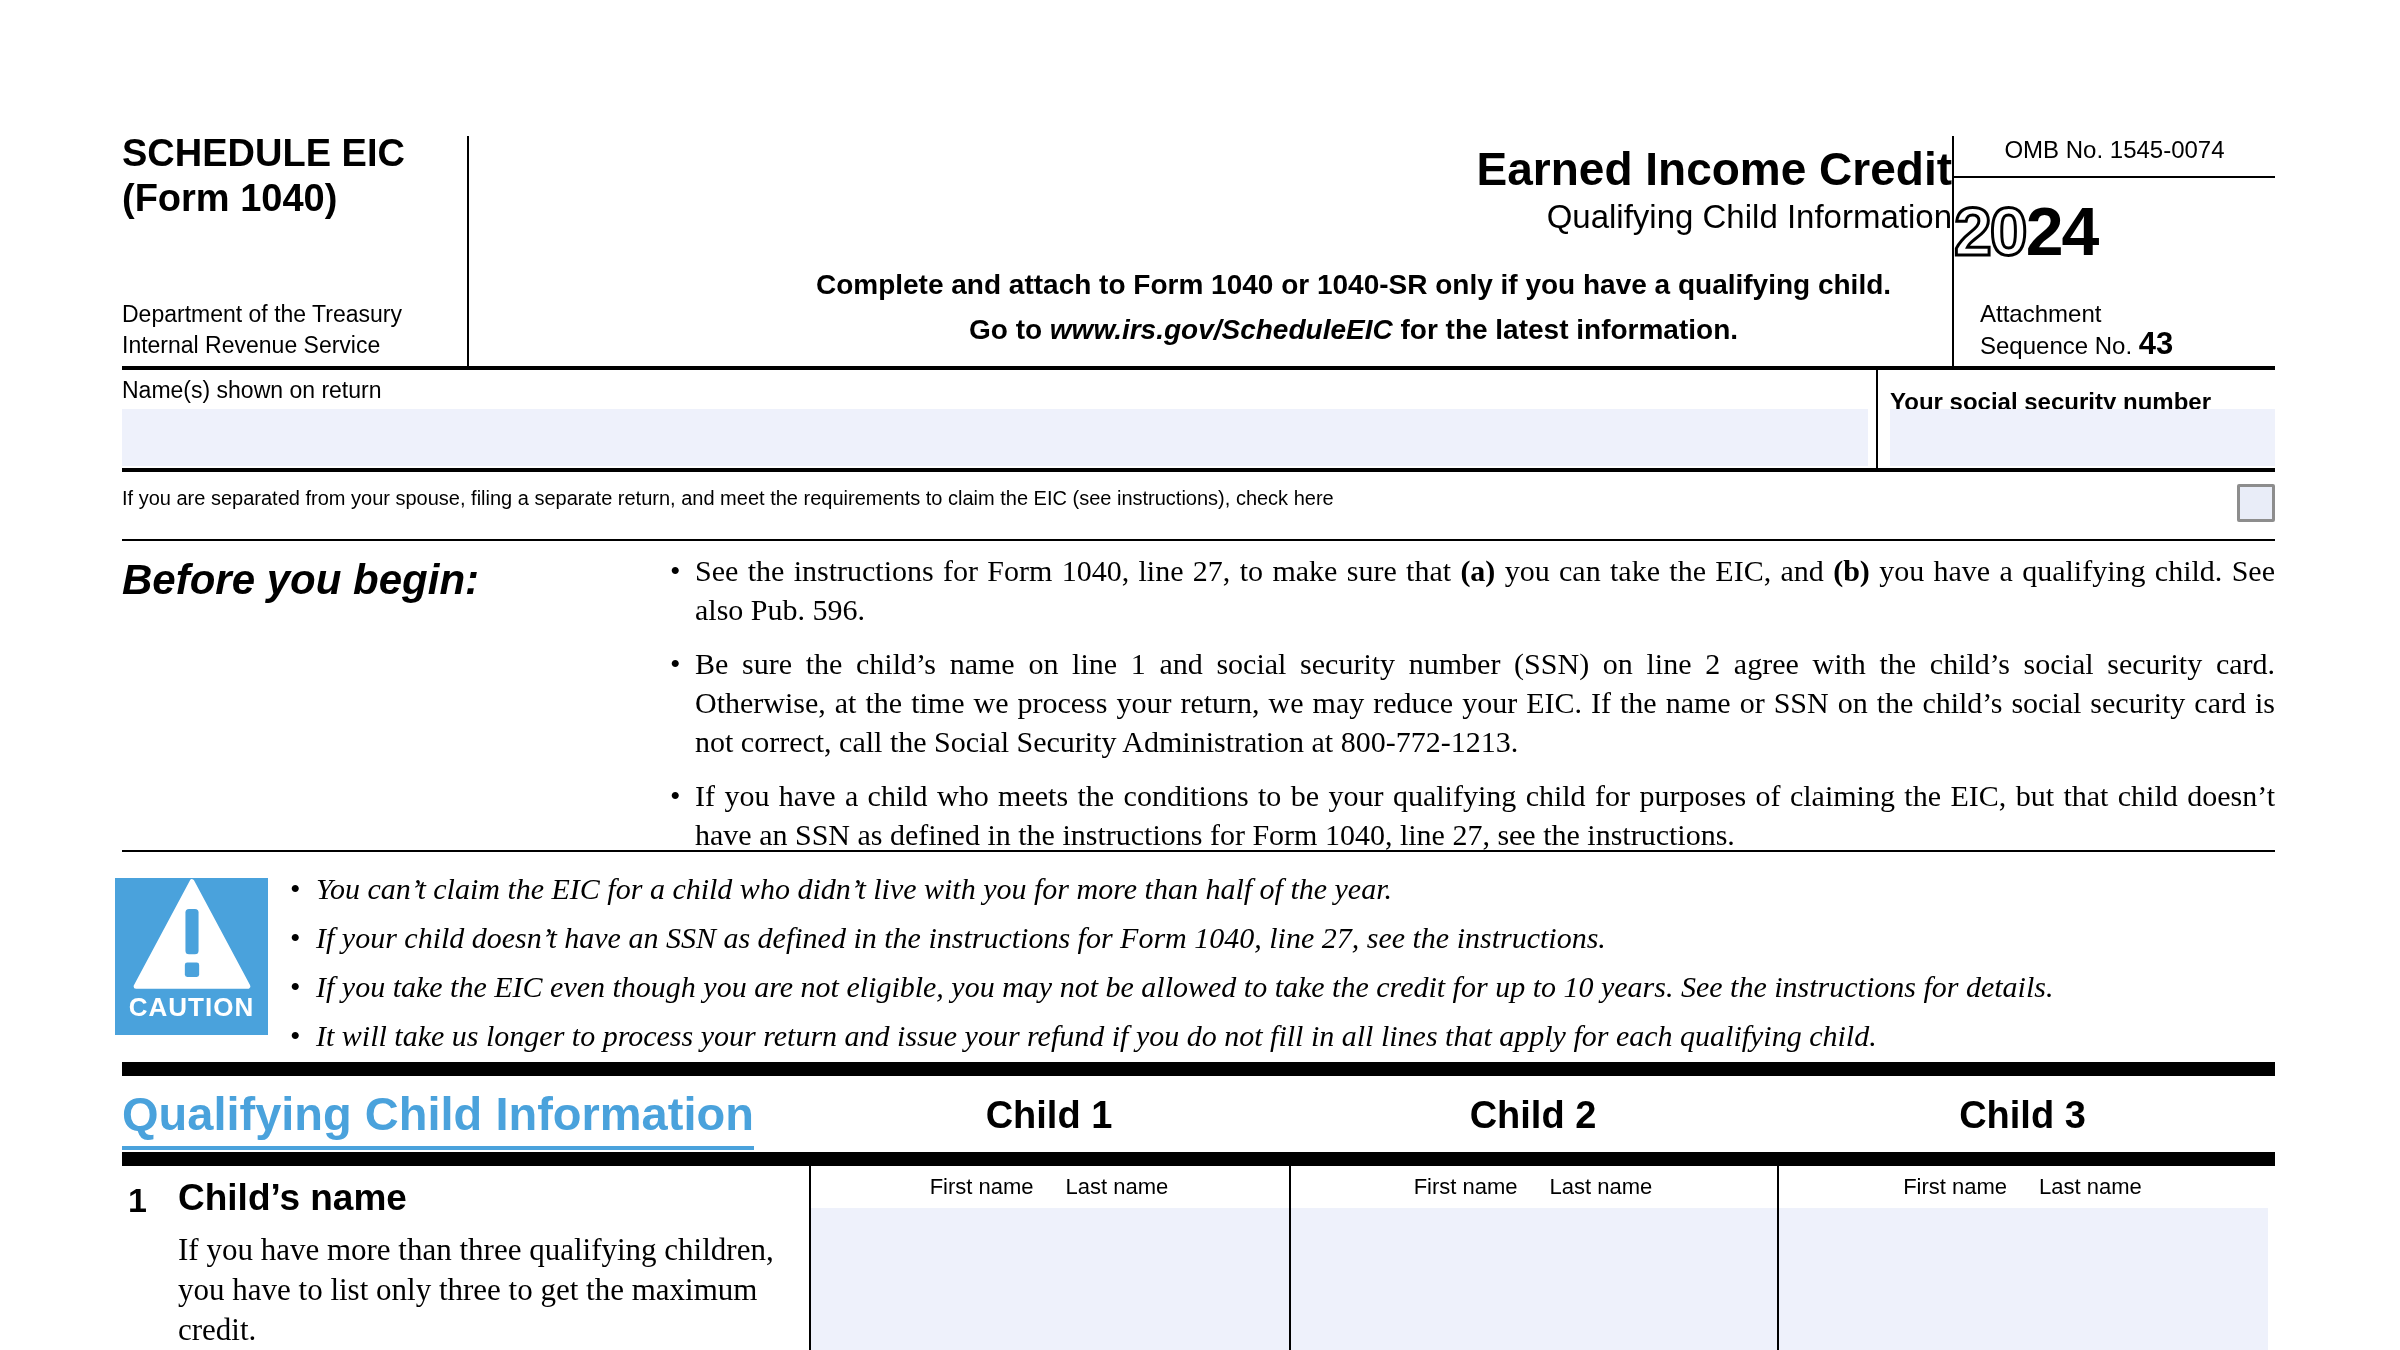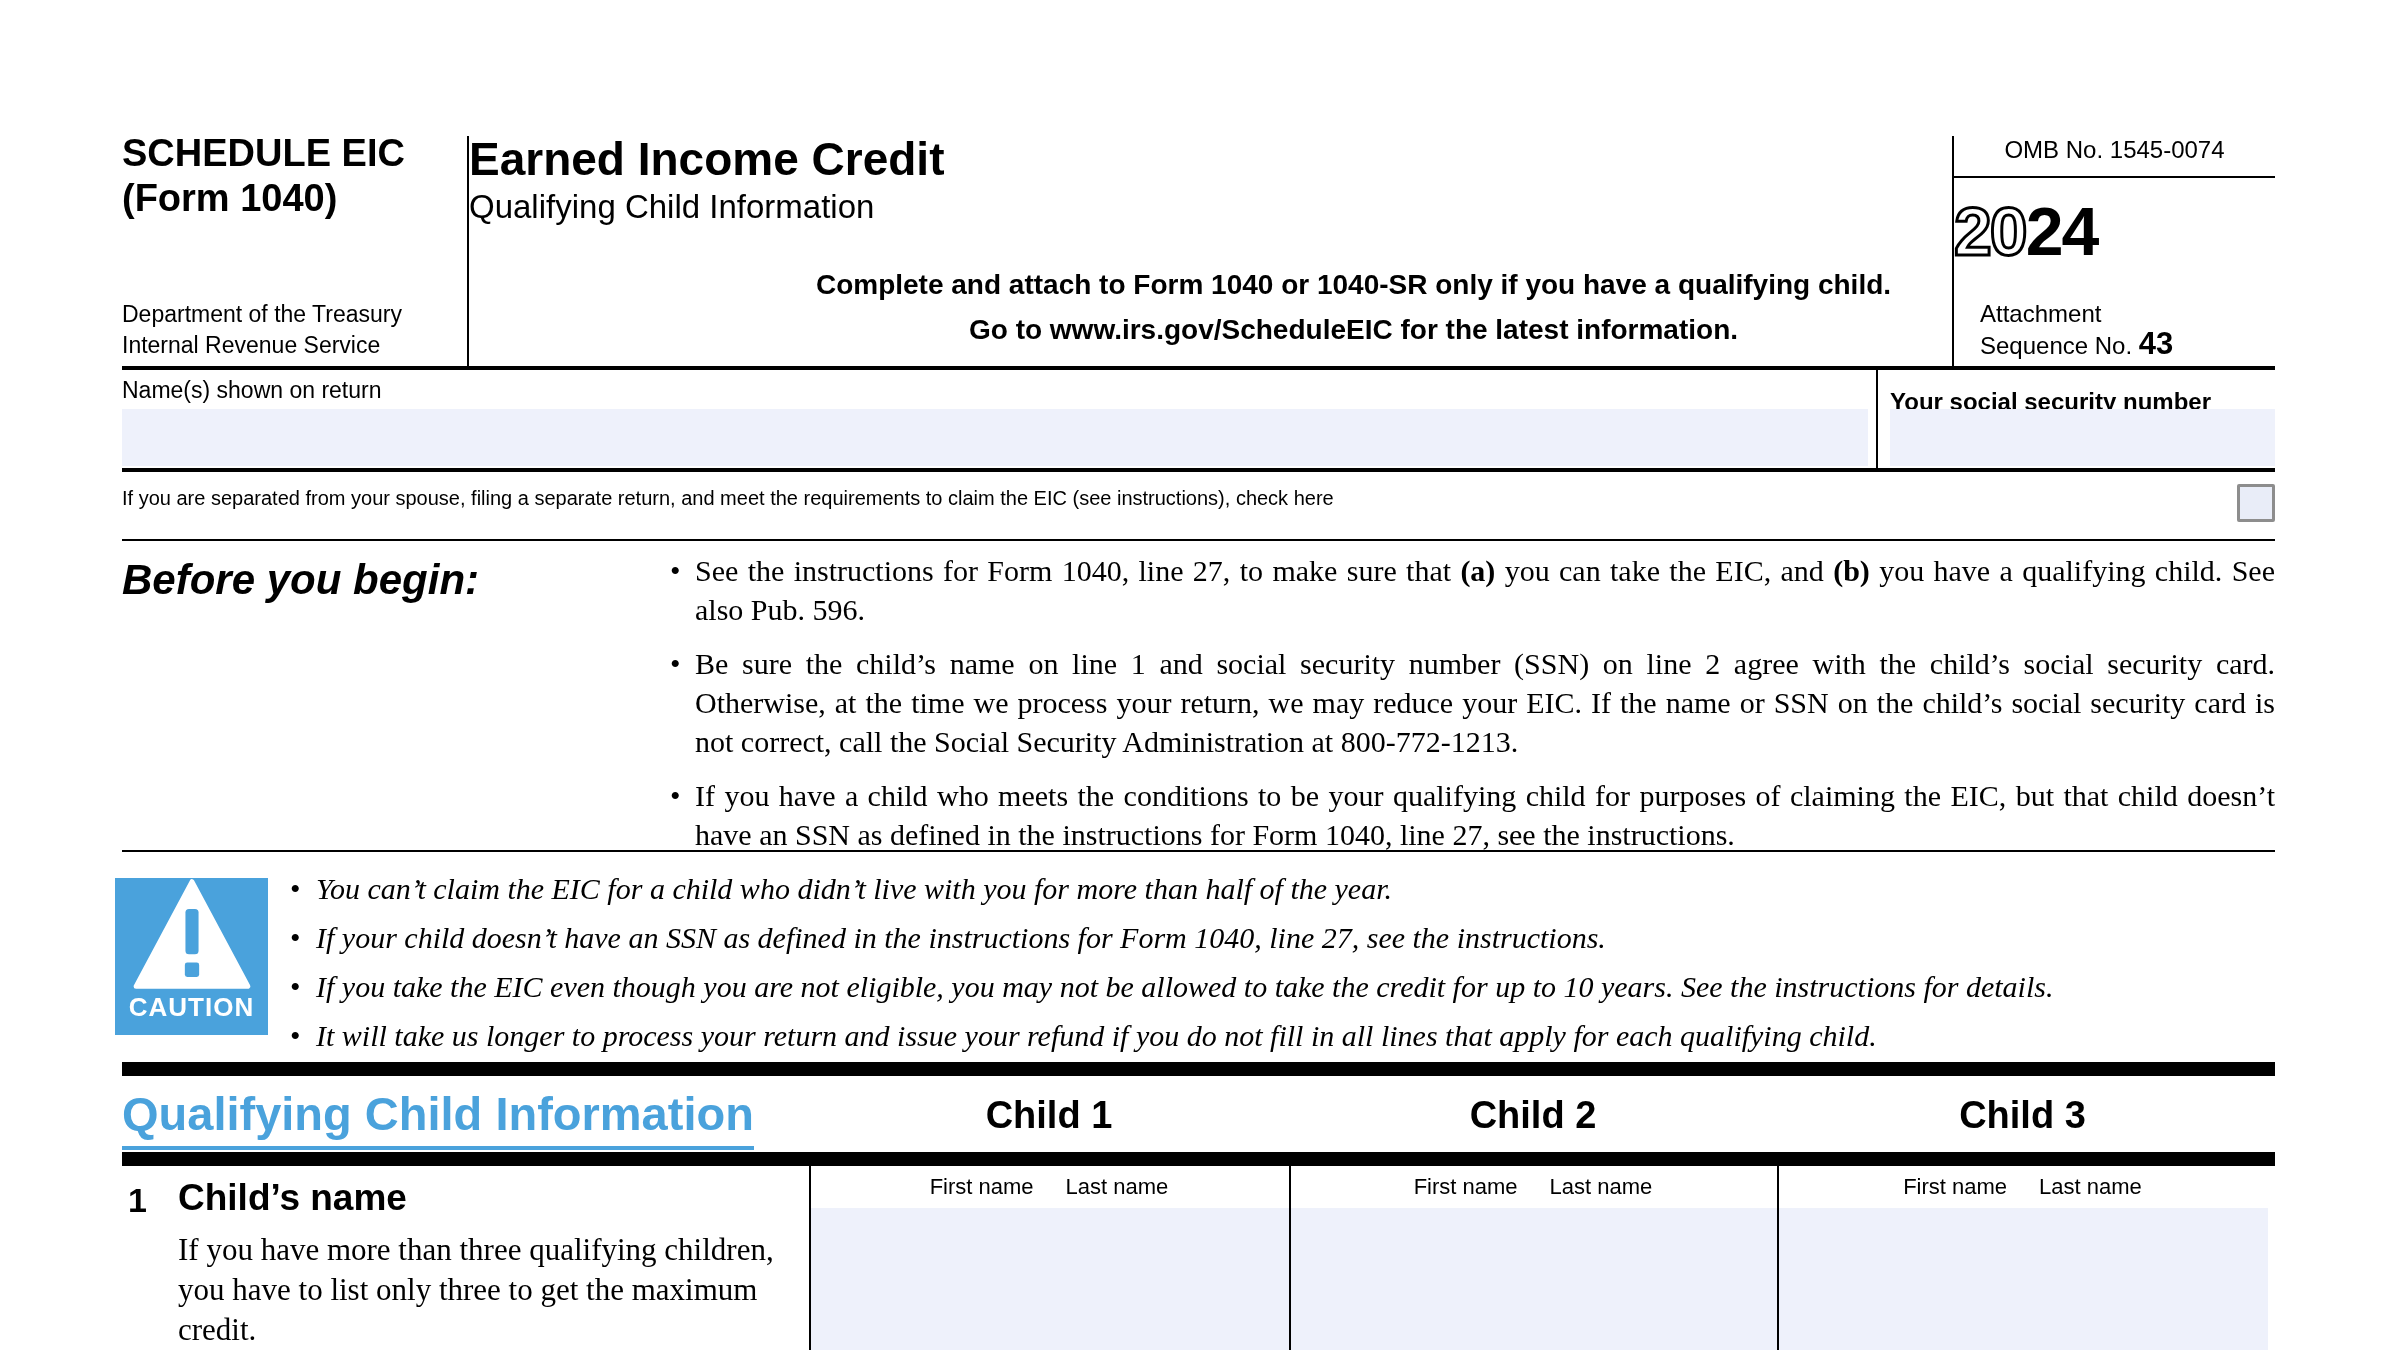--- a/index.html
+++ b/index.html
@@ -6,25 +6,25 @@
   html,body { width:2400px; height:1350px; background:#ffffff; }
   body { font-family:"Liberation Sans", sans-serif; color:#000; position:relative; overflow:hidden; }
   .abs { position:absolute; }
 
   
   .hdr-left-title { left:122px; top:131px; font-size:38px; font-weight:bold; line-height:45px; }
   .hdr-dept { left:122px; top:299px; font-size:23px; line-height:31px; }
   .vline { background:#000; width:2px; }
   .v1 { left:467px; top:136px; height:232px; }
   .v2 { left:1952px; top:136px; height:232px; }
-  .hdr-center { left:469px; top:133px; width:1483px; text-align:left; }
+  .hdr-center { left:469px; top:143px; width:1483px; text-align:right; }
   .main-title { font-size:46px; font-weight:bold; line-height:52px; }
   .sub-title { font-size:33px; line-height:44px; }
   .hdr-instr { left:469px; top:262px; width:1769px; text-align:center; font-size:28px; font-weight:bold; line-height:45px; }
-  .url-it { }
+  .url-it { font-style:italic; }
   .hdr-right { left:1954px; top:136px; width:321px; text-align:center; font-size:24px; }
   .omb-line { left:1954px; top:176px; width:321px; height:2px; background:#000; }
   .year { left:1954px; top:192px; width:321px; font-size:68px; font-weight:bold; letter-spacing:-2px; }
   .year-outline { color:#fff; -webkit-text-stroke:3px #000; }
   .attach { left:1980px; top:299px; font-size:24px; line-height:30px; text-align:left; }
   .attach b { font-size:31px; }
 
   
   .hline { background:#000; left:122px; width:2153px; }
   .t1 { top:366px; height:4px; }

